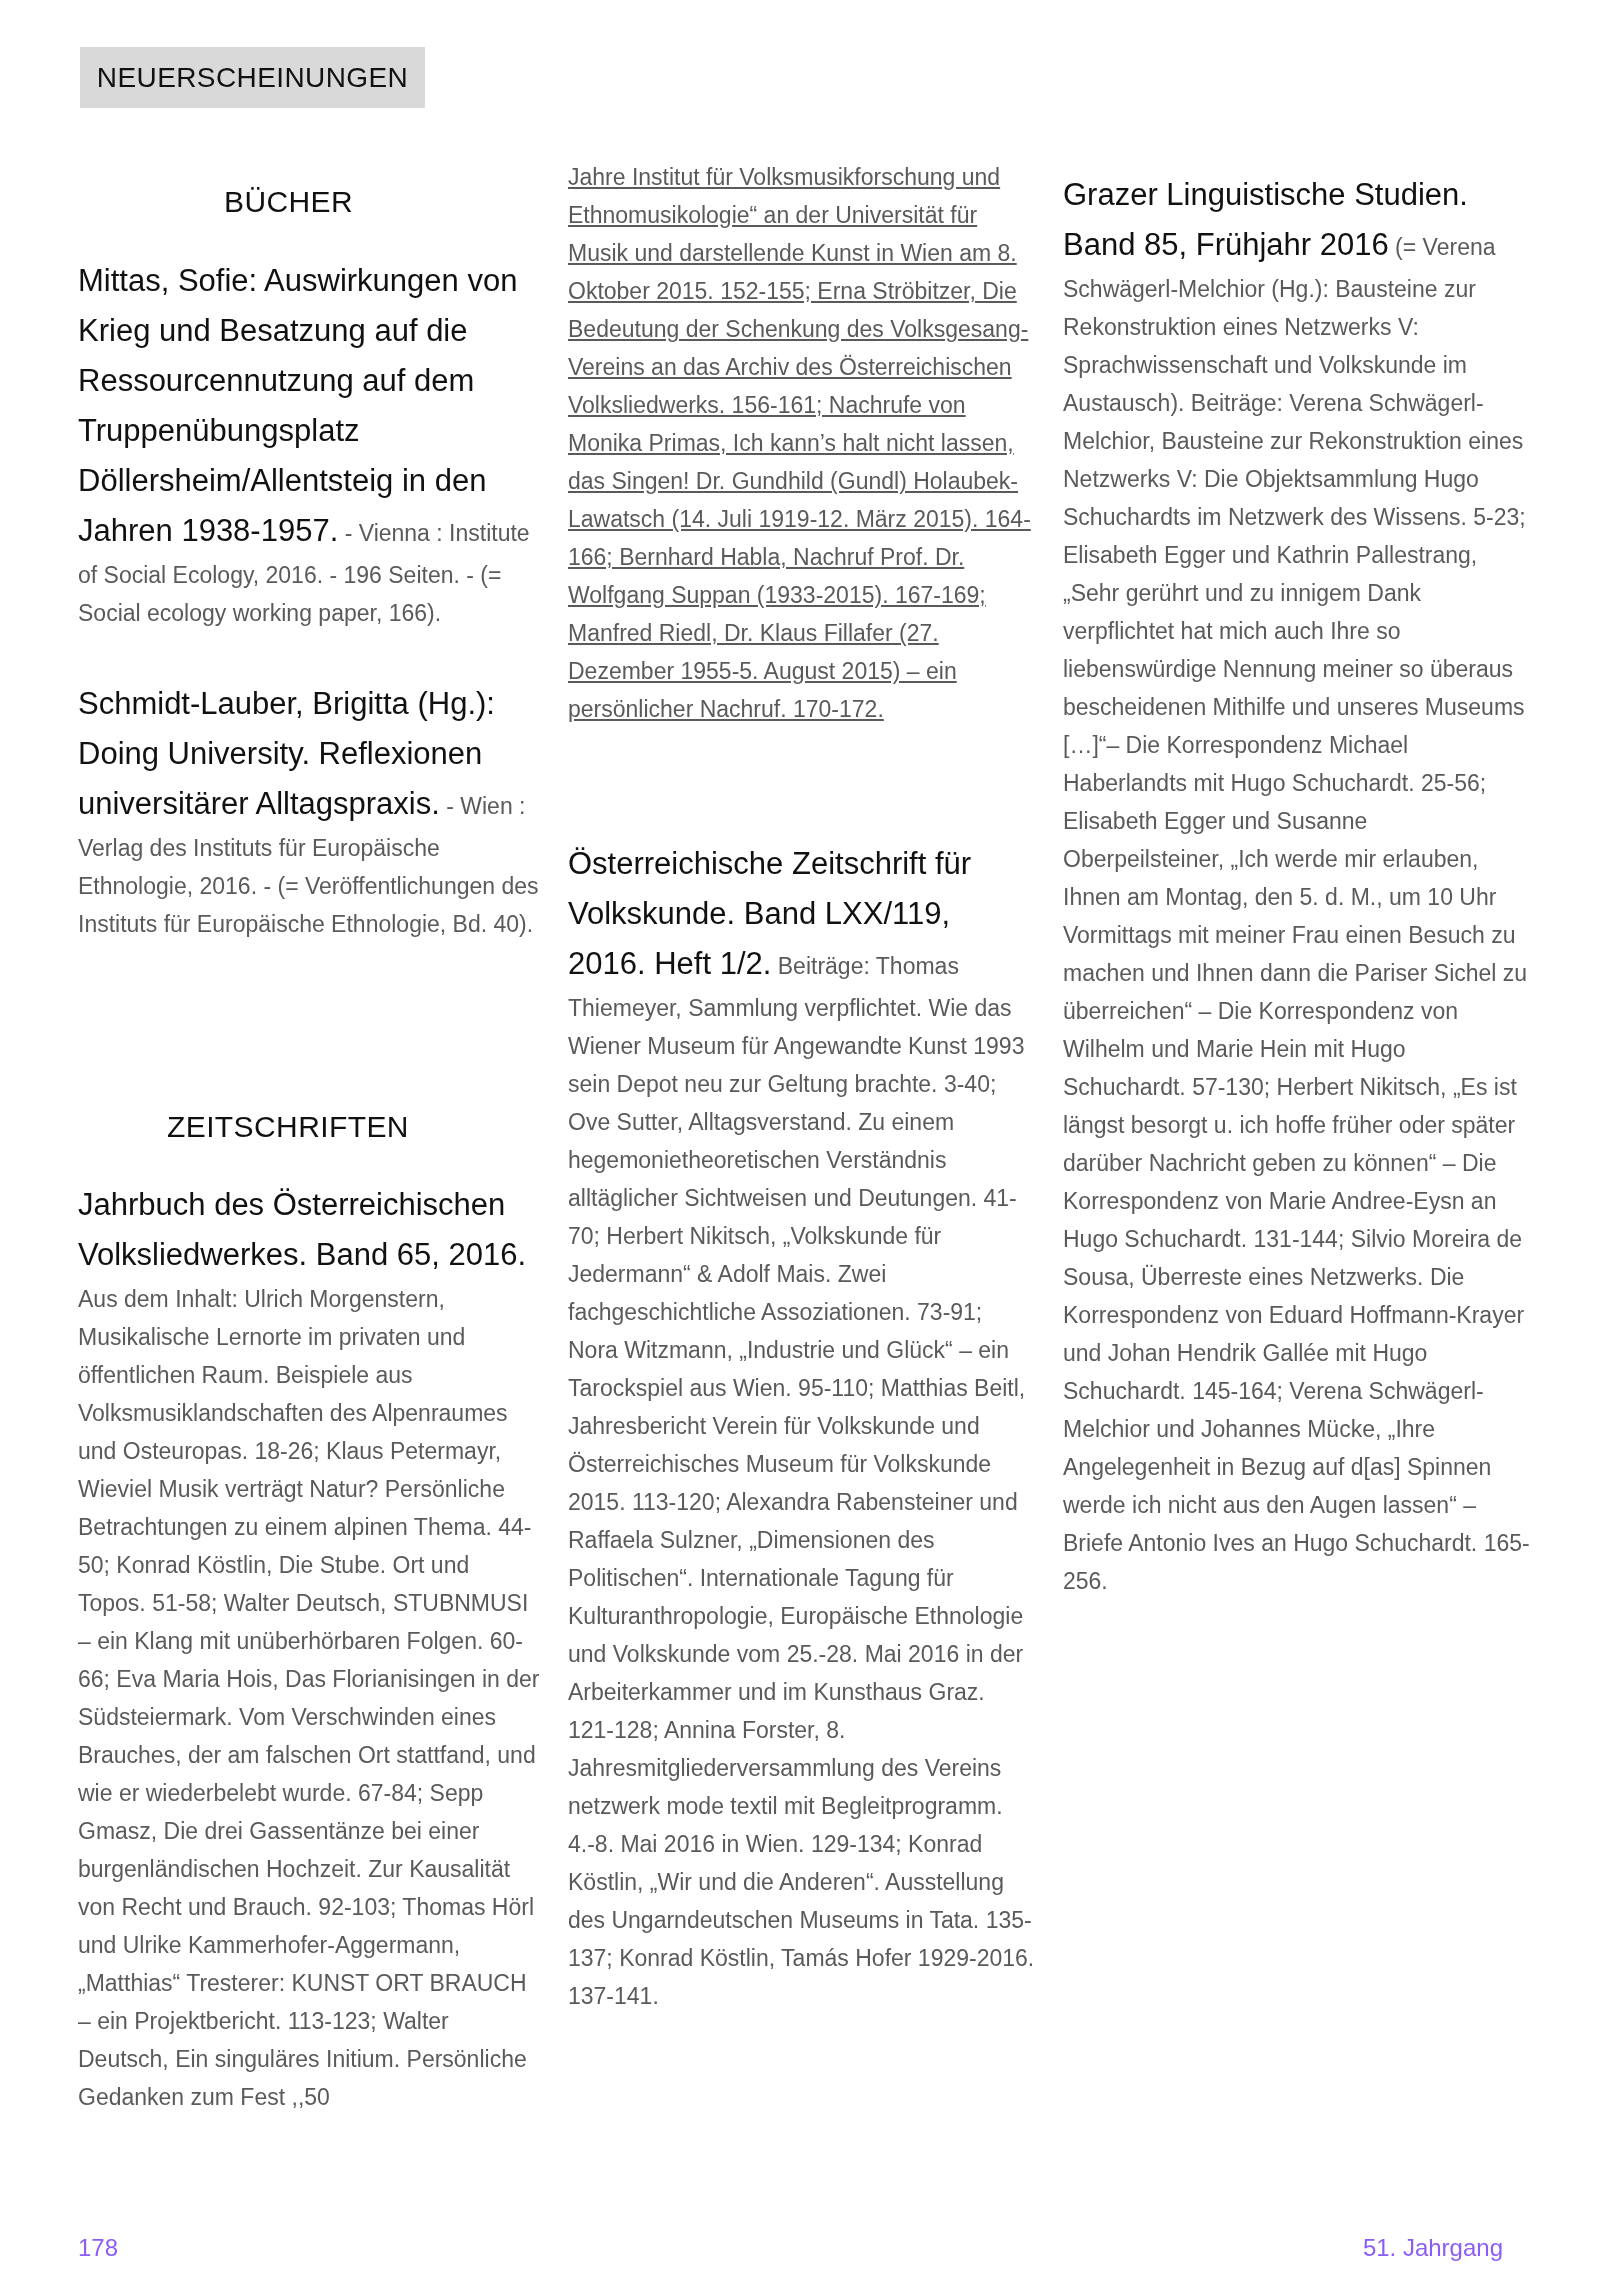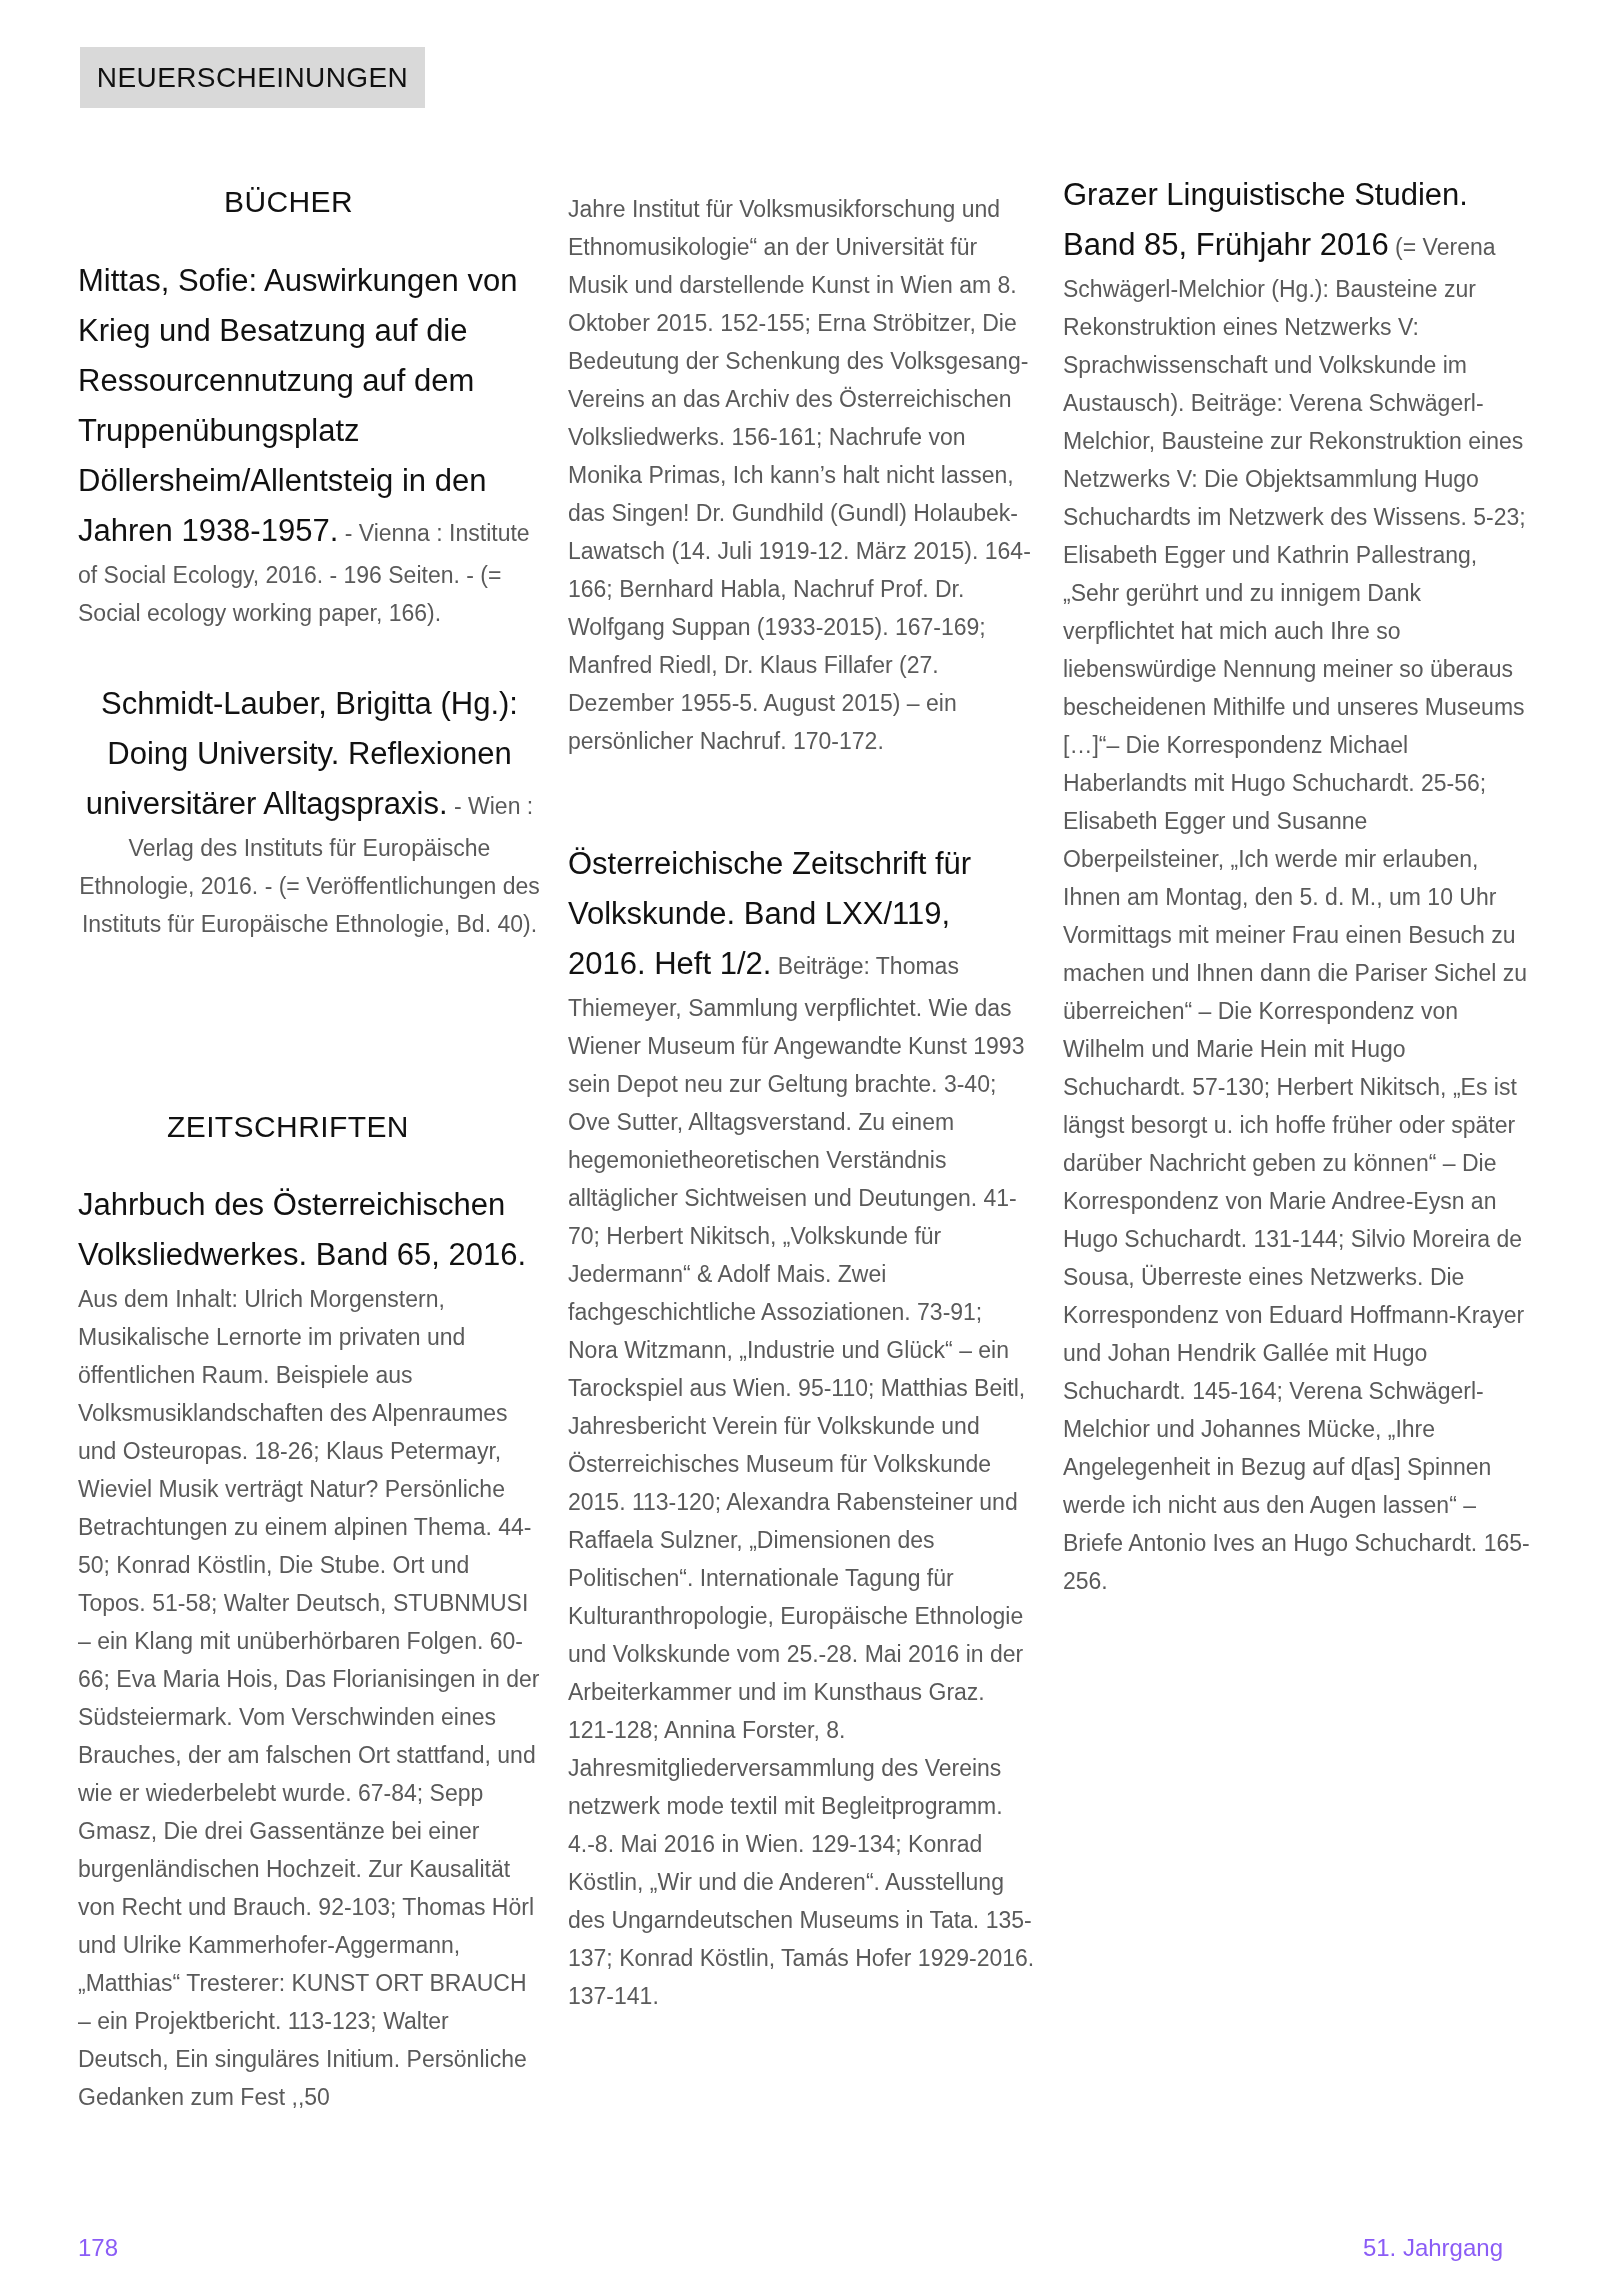--- a/index.html
+++ b/index.html
@@ -28,37 +28,37 @@
 
 <div class="col col-left">
   <div class="heading" style="left:146px; top:185px;text-align:center;">BÜCHER</div>
 
   <div class="entry" style="top:256px;">
     <p>
       <span class="title">Mittas, Sofie: Auswirkungen von Krieg und Besatzung auf die Ressourcennutzung auf dem Truppenübungsplatz Döllersheim/Allentsteig in den Jahren 1938-1957.</span><span class="body"> - Vienna : Institute of Social Ecology, 2016. - 196 Seiten. - (= Social ecology working paper, 166).</span>
     </p>
   </div>
 
-  <div class="entry" style="top:679px;text-align:center;">
+  <div class="entry" style="top:679px;">
     <p>
       <span class="title">Schmidt-Lauber, Brigitta (Hg.): Doing University. Reflexionen universitärer Alltagspraxis.</span><span class="body"> - Wien : Verlag des Instituts für Europäische Ethnologie, 2016. - (= Veröffentlichungen des Instituts für Europäische Ethnologie, Bd. 40).</span>
     </p>
   </div>
 
   <div class="heading" style="left:89px; top:1110px;">ZEITSCHRIFTEN</div>
 
   <div class="entry" style="top:1180px;">
     <p>
       <span class="title">Jahrbuch des Österreichischen Volksliedwerkes. Band 65, 2016.</span><span class="body"> Aus dem Inhalt: Ulrich Morgenstern, Musikalische Lernorte im privaten und öffentlichen Raum. Beispiele aus Volksmusiklandschaften des Alpenraumes und Osteuropas. 18-26; Klaus Petermayr, Wieviel Musik verträgt Natur? Persönliche Betrachtungen zu einem alpinen Thema. 44-50; Konrad Köstlin, Die Stube. Ort und Topos. 51-58; Walter Deutsch, STUBNMUSI – ein Klang mit unüberhörbaren Folgen. 60-66; Eva Maria Hois, Das Florianisingen in der Südsteiermark. Vom Verschwinden eines Brauches, der am falschen Ort stattfand, und wie er wiederbelebt wurde. 67-84; Sepp Gmasz, Die drei Gassentänze bei einer burgenländischen Hochzeit. Zur Kausalität von Recht und Brauch. 92-103; Thomas Hörl und Ulrike Kammerhofer-Aggermann, „Matthias“ Tresterer: KUNST ORT BRAUCH – ein Projektbericht. 113-123; Walter Deutsch, Ein singuläres Initium. Persönliche Gedanken zum Fest ,,50</span>
     </p>
   </div>
 </div>
 
 <div class="col col-mid">
-  <div class="entry body" style="top:190px;">
+  <div class="entry body" style="top:158px;text-decoration:underline;">
     <p>Jahre Institut für Volksmusikforschung und Ethnomusikologie“ an der Universität für Musik und darstellende Kunst in Wien am 8. Oktober 2015. 152-155; Erna Ströbitzer, Die Bedeutung der Schenkung des Volksgesang-Vereins an das Archiv des Österreichischen Volksliedwerks. 156-161; Nachrufe von Monika Primas, Ich kann’s halt nicht lassen, das Singen! Dr. Gundhild (Gundl) Holaubek-Lawatsch (14. Juli 1919-12. März 2015). 164-166; Bernhard Habla, Nachruf Prof. Dr. Wolfgang Suppan (1933-2015). 167-169; Manfred Riedl, Dr. Klaus Fillafer (27. Dezember 1955-5. August 2015) – ein persönlicher Nachruf. 170-172.</p>
   </div>
 
   <div class="entry" style="top:839px;">
     <p>
       <span class="title">Österreichische Zeitschrift für Volkskunde. Band LXX/119, 2016. Heft 1/2.</span><span class="body"> Beiträge: Thomas Thiemeyer, Sammlung verpflichtet. Wie das Wiener Museum für Angewandte Kunst 1993 sein Depot neu zur Geltung brachte. 3-40; Ove Sutter, Alltagsverstand. Zu einem hegemonietheoretischen Verständnis alltäglicher Sichtweisen und Deutungen. 41-70; Herbert Nikitsch, „Volkskunde für Jedermann“ &amp; Adolf Mais. Zwei fachgeschichtliche Assoziationen. 73-91; Nora Witzmann, „Industrie und Glück“ – ein Tarockspiel aus Wien. 95-110; Matthias Beitl, Jahresbericht Verein für Volkskunde und Österreichisches Museum für Volkskunde 2015. 113-120; Alexandra Rabensteiner und Raffaela Sulzner, „Dimensionen des Politischen“. Internationale Tagung für Kulturanthropologie, Europäische Ethnologie und Volkskunde vom 25.-28. Mai 2016 in der Arbeiterkammer und im Kunsthaus Graz. 121-128; Annina Forster, 8. Jahresmitgliederversammlung des Vereins netzwerk mode textil mit Begleitprogramm. 4.-8. Mai 2016 in Wien. 129-134; Konrad Köstlin, „Wir und die Anderen“. Ausstellung des Ungarndeutschen Museums in Tata. 135-137; Konrad Köstlin, Tamás Hofer 1929-2016. 137-141.</span>
     </p>
   </div>
 </div>
 

